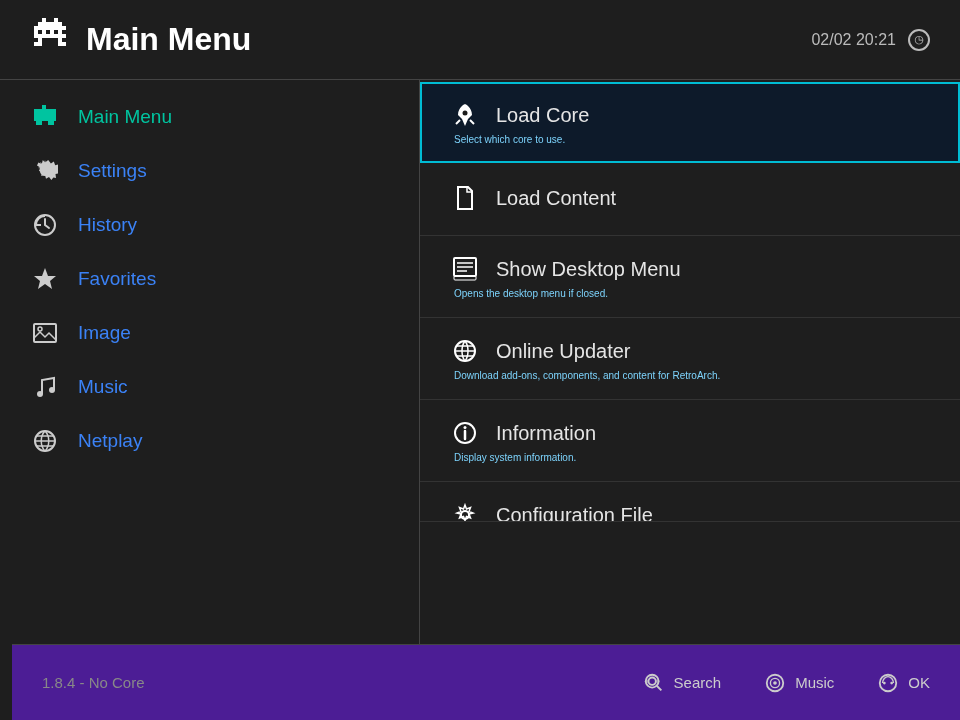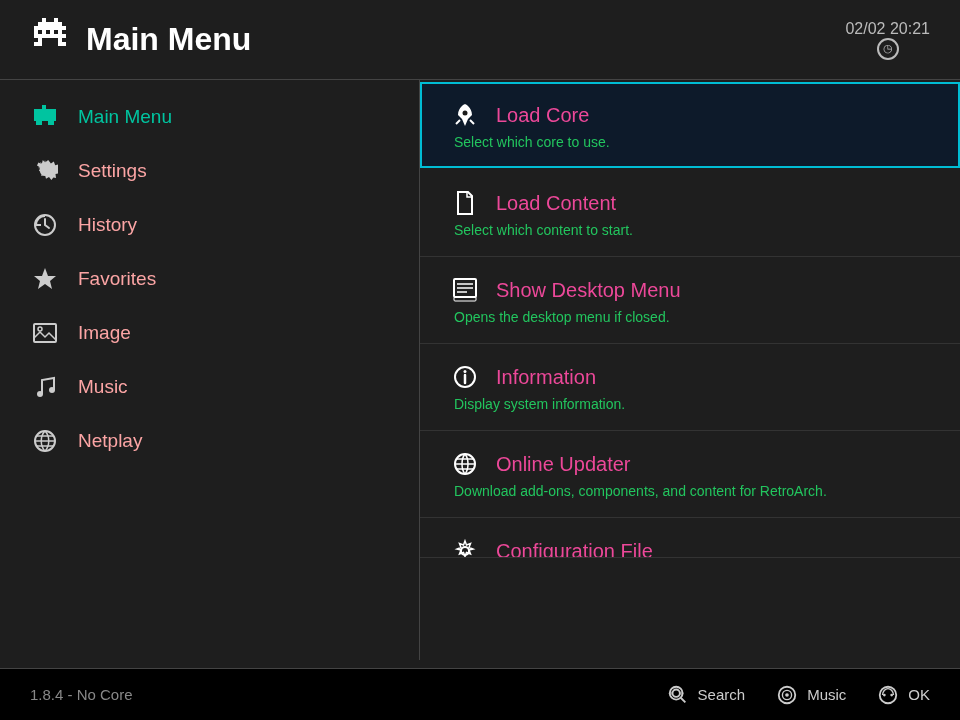--- a/index.html
+++ b/index.html
@@ -32,24 +32,23 @@
       font-weight: bold;
       color: #fff;
     }
     .header-logo {
       color: #fff;
       font-size: 28px;
     }
     .header-right {
       display: flex;
       align-items: center;
-      gap: 0;
+      gap: 12px;
       color: #bbb;
       font-size: 16px;
-      flex-direction: column;
     }
     .header-clock-icon {
       width: 22px;
       height: 22px;
       border: 2px solid #bbb;
       border-radius: 50%;
       display: inline-flex;
       align-items: center;
       justify-content: center;
       font-size: 11px;
@@ -68,21 +67,21 @@
       padding: 10px 0;
       border-right: 1px solid #444;
       overflow: hidden;
     }
     .sidebar-item {
       display: flex;
       align-items: center;
       gap: 18px;
       padding: 12px 30px;
       cursor: pointer;
-      color: #fca5a5;
+      color: #3b82f6;
       font-size: 19px;
     }
     .sidebar-item.active {
       color: #00c4a0;
     }
     .sidebar-icon {
       width: 30px;
       height: 30px;
       display: flex;
       align-items: center;
@@ -120,50 +119,50 @@
       width: 30px;
       height: 30px;
       display: flex;
       align-items: center;
       justify-content: center;
       color: #fff;
       flex-shrink: 0;
     }
     .menu-item-label {
       font-size: 20px;
-      color: #ec4899;
+      color: #e5e5e5;
       font-weight: 500;
     }
     .menu-item-desc {
-      font-size: 14px;
-      color: #22c55e;
+      font-size: 10px;
+      color: #7dd3fc;
       padding-left: 4px;
     }
 
     
     .footer {
       position: absolute;
       bottom: 0;
-      left: 0;
+      left: 12px;
       right: 0;
-      height: 52px;
-      background: #000000;
+      height: 76px;
+      background: #4c1d95;
       border-top: 1px solid #444;
       display: flex;
       align-items: center;
       justify-content: space-between;
       padding: 0 30px;
     }
     .footer-version {
       color: #888;
       font-size: 15px;
     }
     .footer-actions {
       display: flex;
-      gap: 30px;
+      gap: 42px;
       align-items: center;
     }
     .footer-btn {
       display: flex;
       align-items: center;
       gap: 8px;
       color: #ccc;
       font-size: 15px;
       cursor: pointer;
     }
@@ -320,68 +319,67 @@
     <div class="menu-item">
       <div class="menu-item-row">
         <div class="menu-item-icon">
           <svg viewBox="0 0 26 26" fill="white" width="26" height="26">
             <path d="M6 2 L16 2 L20 6 L20 24 L6 24 Z" fill="none" stroke="white" stroke-width="2"></path>
             <path d="M15 2 L15 7 L20 7" stroke="white" stroke-width="1.5" fill="none"></path>
           </svg>
         </div>
         <span class="menu-item-label">Load Content</span>
       </div>
-      <div class="menu-item-desc">Select which content to start.</div>
     </div>
 
     <div class="menu-item">
       <div class="menu-item-row">
         <div class="menu-item-icon">
           <svg viewBox="0 0 26 26" fill="white" width="26" height="26">
             <rect x="2" y="2" width="22" height="18" rx="1" fill="none" stroke="white" stroke-width="2"></rect>
             <line x1="5" y1="7" x2="21" y2="7" stroke="white" stroke-width="1.5"></line>
             <line x1="5" y1="11" x2="21" y2="11" stroke="white" stroke-width="1.5"></line>
             <line x1="5" y1="15" x2="15" y2="15" stroke="white" stroke-width="1.5"></line>
             <rect x="2" y="20" width="22" height="4" rx="1" fill="none" stroke="white" stroke-width="1"></rect>
           </svg>
         </div>
         <span class="menu-item-label">Show Desktop Menu</span>
       </div>
       <div class="menu-item-desc">Opens the desktop menu if closed.</div>
-    </div>
-
-    <div class="menu-item">
-      <div class="menu-item-row">
-        <div class="menu-item-icon">
-          <svg viewBox="0 0 26 26" fill="none" width="26" height="26">
-            <circle cx="13" cy="13" r="10" stroke="white" stroke-width="2"></circle>
-            <line x1="13" y1="11" x2="13" y2="19" stroke="white" stroke-width="2.5" stroke-linecap="round"></line>
-            <circle cx="13" cy="7.5" r="1.5" fill="white"></circle>
-          </svg>
-        </div>
-        <span class="menu-item-label">Information</span>
-      </div>
-      <div class="menu-item-desc">Display system information.</div>
     </div>
 
     <div class="menu-item">
       <div class="menu-item-row">
         <div class="menu-item-icon">
           <svg viewBox="0 0 26 26" fill="none" width="26" height="26">
             <circle cx="13" cy="13" r="10" stroke="white" stroke-width="2"></circle>
             <path d="M13 3 C9 8 9 18 13 23" stroke="white" stroke-width="1.5" fill="none"></path>
             <path d="M13 3 C17 8 17 18 13 23" stroke="white" stroke-width="1.5" fill="none"></path>
             <line x1="3" y1="13" x2="23" y2="13" stroke="white" stroke-width="1.5"></line>
             <line x1="4" y1="8" x2="22" y2="8" stroke="white" stroke-width="1.5"></line>
             <line x1="4" y1="18" x2="22" y2="18" stroke="white" stroke-width="1.5"></line>
           </svg>
         </div>
         <span class="menu-item-label">Online Updater</span>
       </div>
       <div class="menu-item-desc">Download add-ons, components, and content for RetroArch.</div>
+    </div>
+
+    <div class="menu-item">
+      <div class="menu-item-row">
+        <div class="menu-item-icon">
+          <svg viewBox="0 0 26 26" fill="none" width="26" height="26">
+            <circle cx="13" cy="13" r="10" stroke="white" stroke-width="2"></circle>
+            <line x1="13" y1="11" x2="13" y2="19" stroke="white" stroke-width="2.5" stroke-linecap="round"></line>
+            <circle cx="13" cy="7.5" r="1.5" fill="white"></circle>
+          </svg>
+        </div>
+        <span class="menu-item-label">Information</span>
+      </div>
+      <div class="menu-item-desc">Display system information.</div>
     </div>
 
     <div class="menu-item" style="overflow:hidden; max-height:40px;">
       <div class="menu-item-row">
         <div class="menu-item-icon">
           <svg viewBox="0 0 26 26" fill="none" width="26" height="26">
             <circle cx="13" cy="13" r="4" stroke="white" stroke-width="2"></circle>
             <path d="M13 3 L14.5 7 L18.5 5.5 L17 9.5 L21 11 L17 12 L18.5 16 L14.5 14.5 L13 18.5 L11.5 14.5 L7.5 16 L9 12 L5 11 L9 9.5 L7.5 5.5 L11.5 7 Z" stroke="white" stroke-width="1.5" fill="none"></path>
           </svg>
         </div>

